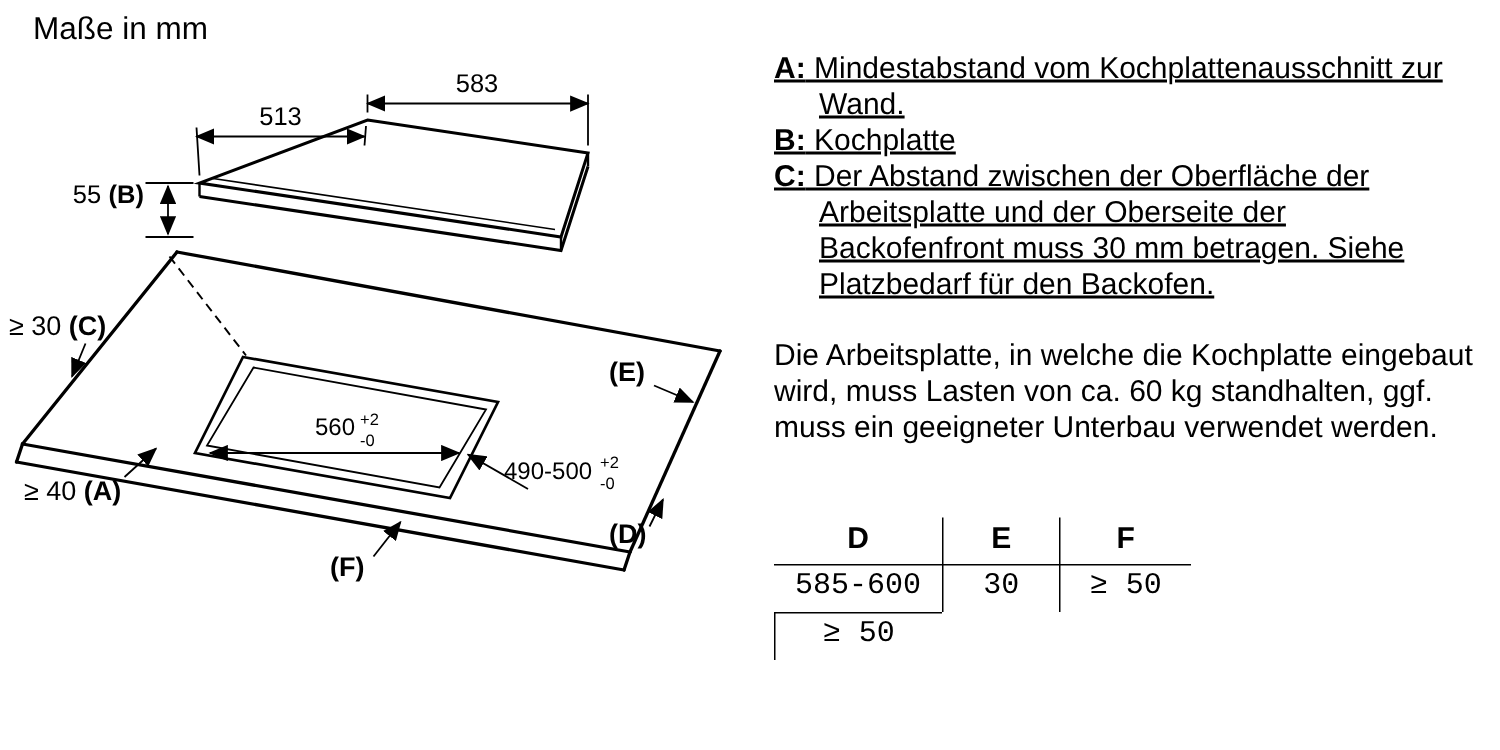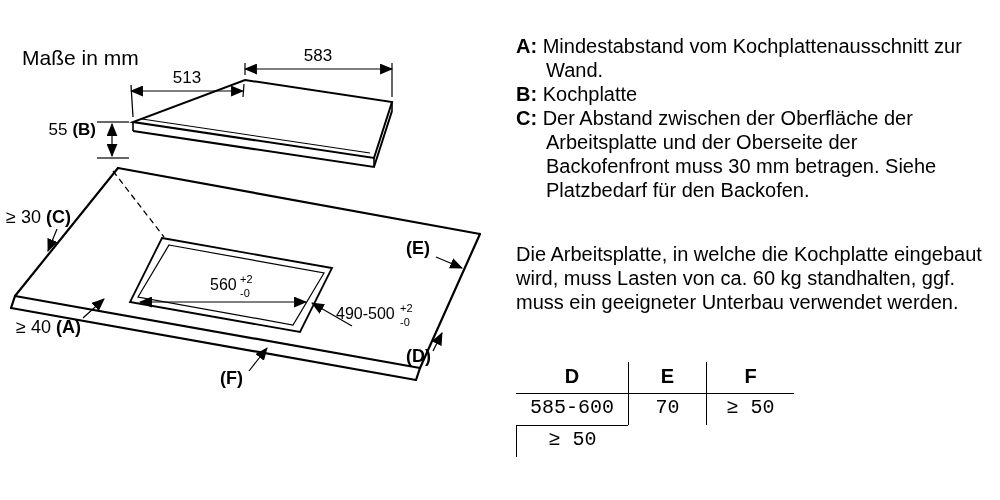--- a/index.html
+++ b/index.html
@@ -5,35 +5,34 @@
   html,body { margin:0; padding:0; }
   body {
     width:1000px; height:500px;
     background:#ffffff; color:#000;
     font-family:"Liberation Sans", sans-serif;
     position:relative; overflow:hidden;
   }
   .title {
     position:absolute; left:22px; top:8px;
     font-size:21px;
-    margin-top:38px;
   }
   svg.diagram { position:absolute; left:0; top:0; }
   svg text { font-family:"Liberation Sans", sans-serif; fill:#000; }
 
   .right-col {
     position:absolute; left:516px; top:34px; width:470px;
     font-size:20px; line-height:1.2;
   }
   .legend-item {
     padding-left:30px; text-indent:-30px;
-    hyphens:manual; -webkit-hyphens:manual;
+    hyphens:manual;text-decoration:underline; -webkit-hyphens:manual;
   }
   .legend-item b { font-weight:bold; }
-  .paragraph { margin-top:40px; }
+  .paragraph { margin-top:23px; }
 
   .tbl {
     display:grid;
     grid-template-columns:112px 78px 88px;
     margin-top:48px;
   }
   .tbl .cell {
     text-align:center;
     padding:2px 0 5px 0;
     font-size:20px;
@@ -130,18 +129,18 @@
   </div>
 
   <div class="paragraph">Die Arbeitsplatte, in welche die Kochplatte eingebaut wird, muss Lasten von ca. 60 kg standhalten, ggf. muss ein geeigneter Unterbau verwendet werden.</div>
 
   <div class="tbl">
     <div class="cell r1 c1">D</div>
     <div class="cell r1 c2">E</div>
     <div class="cell r1 c3">F</div>
 
     <div class="cell r2 c1">585-600</div>
-    <div class="cell r2 c2">70</div>
+    <div class="cell r2 c2">30</div>
 
     <div class="cell r3 c2">≥ 50</div>
     <div class="cell r3 c3">≥ 50</div>
   </div>
 </div>
 
 </body></html>

